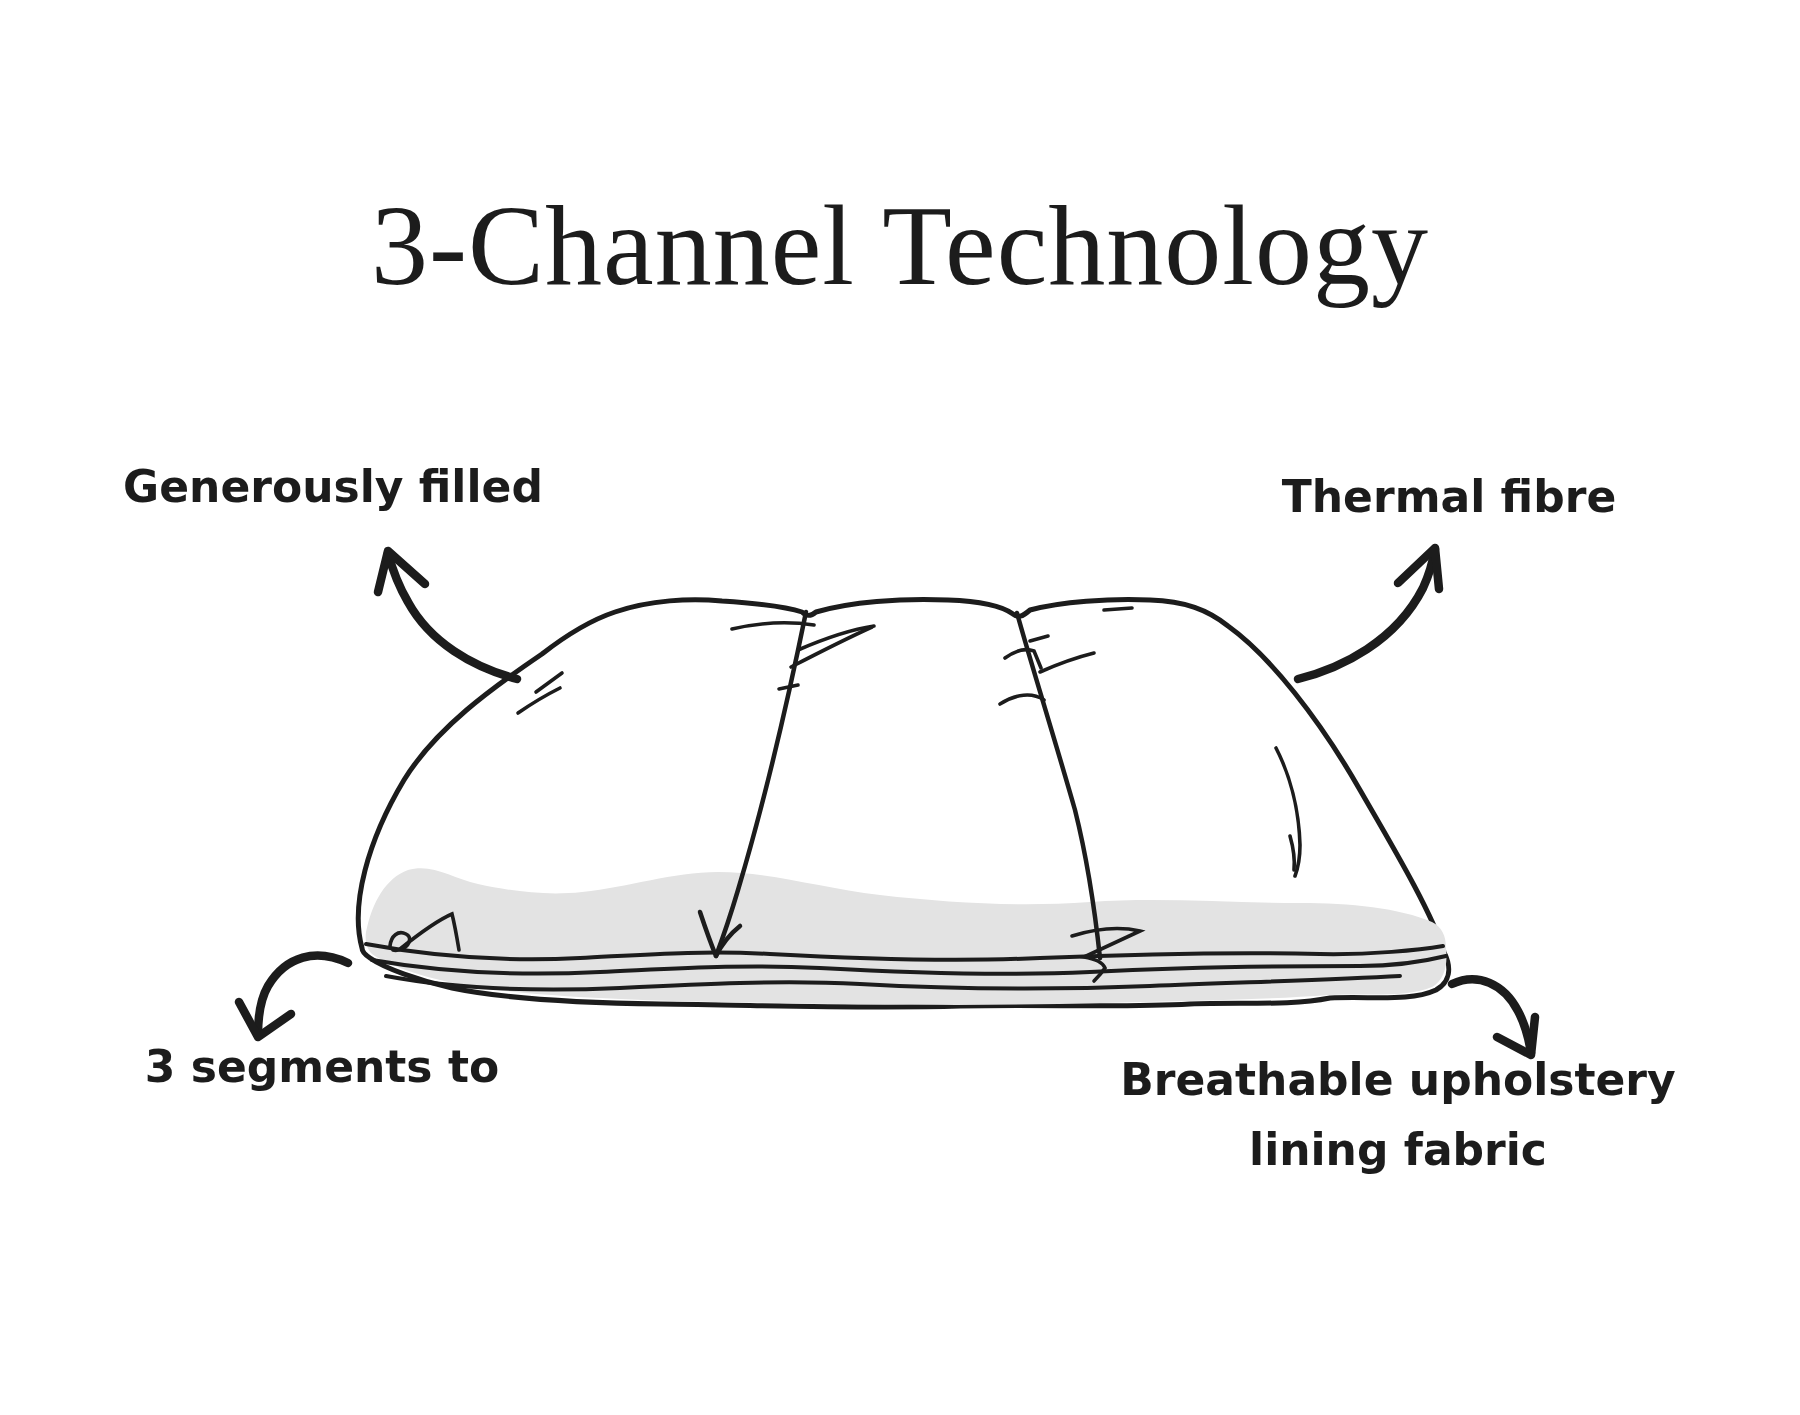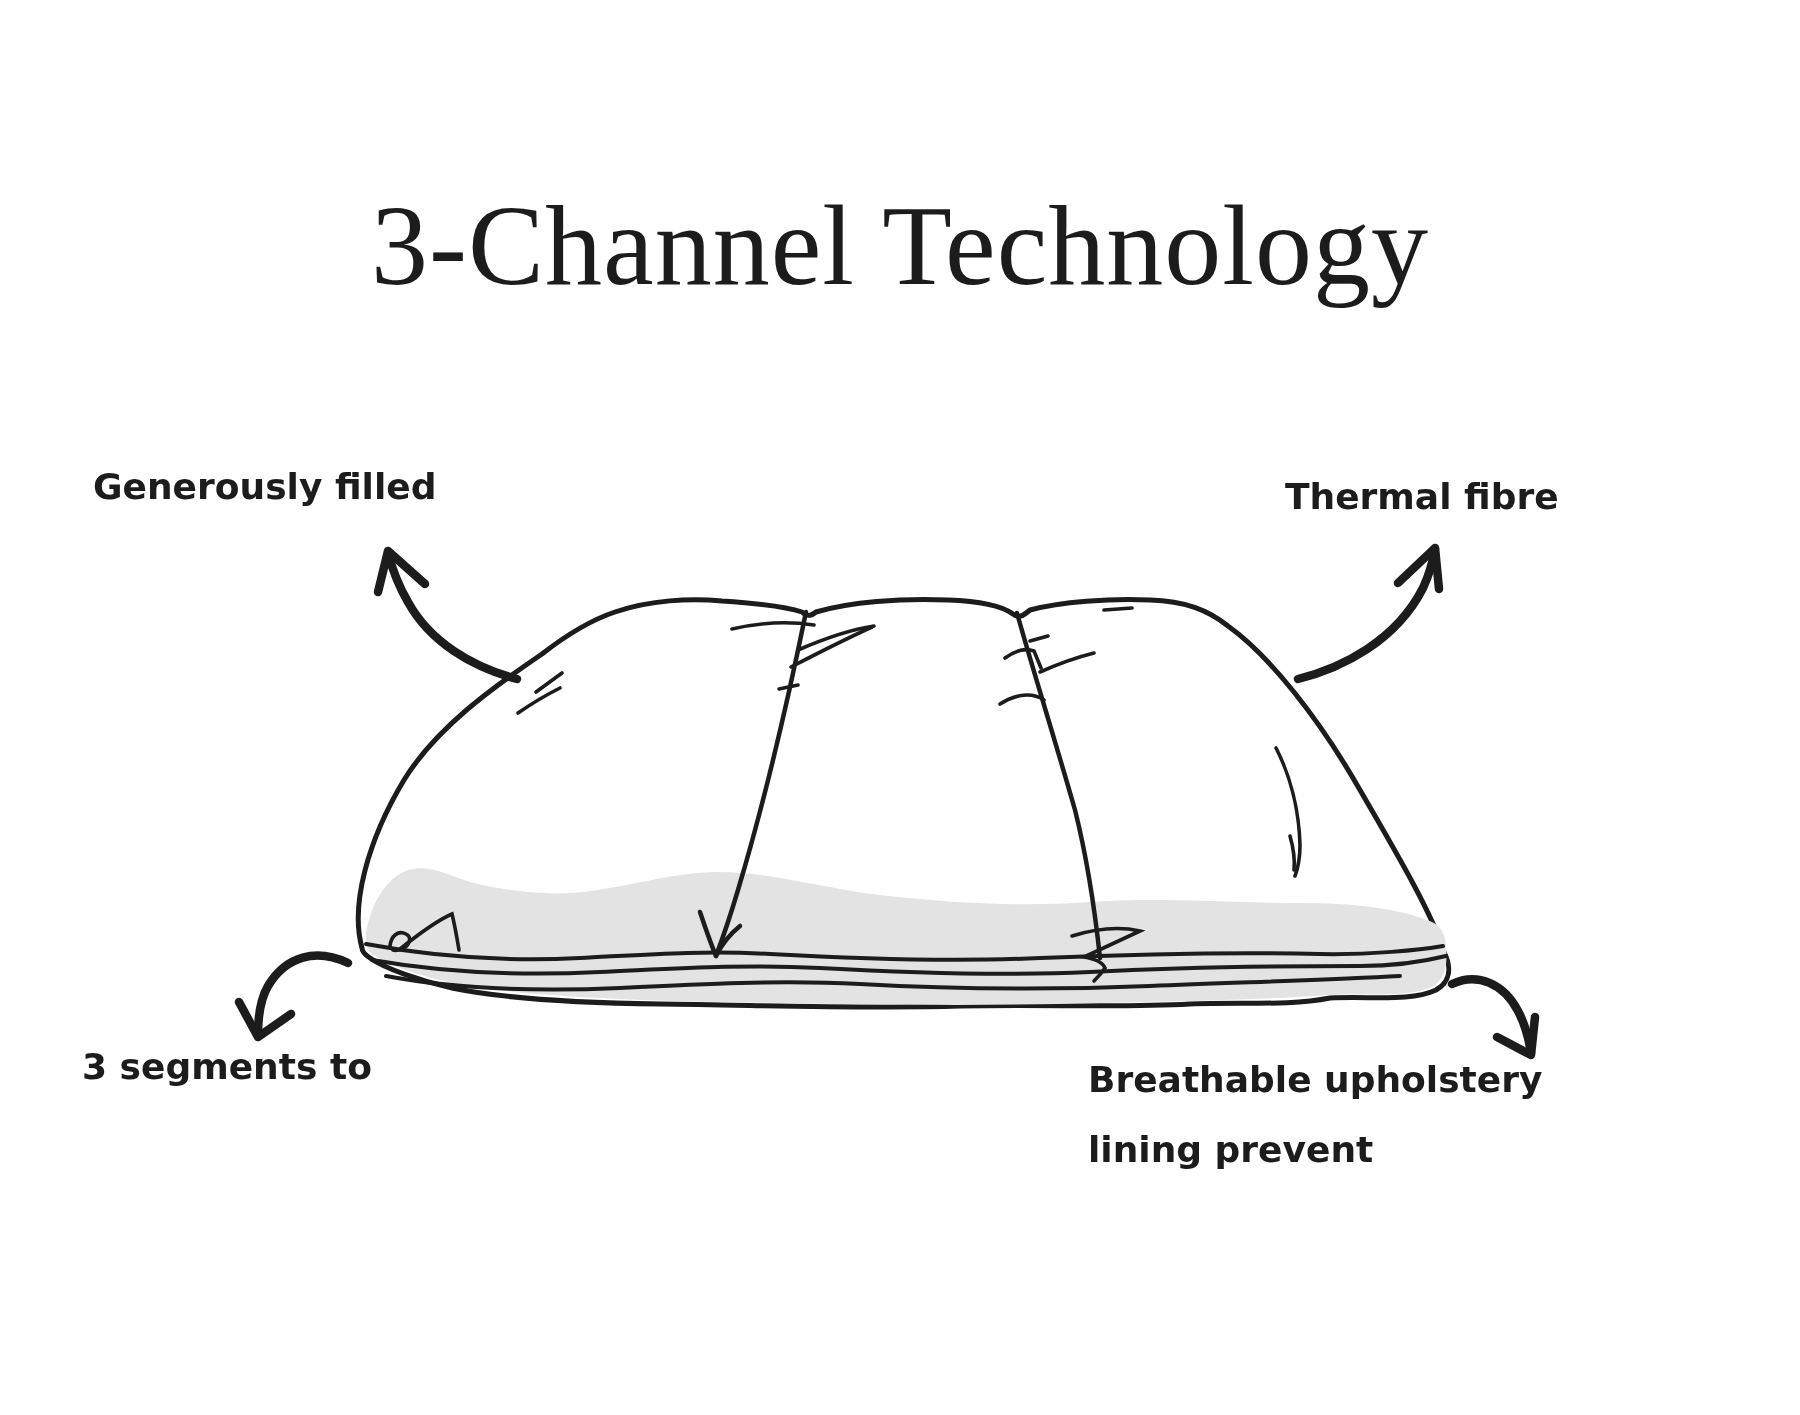--- a/index.html
+++ b/index.html
@@ -21,27 +21,28 @@
     font-size:114px;
     line-height:1.2;
     letter-spacing:1px;
     color:var(--ink,#1c1c1c);
     white-space:nowrap;
   }
   .label{
     position:absolute;
     color:var(--ink,#1c1c1c);
     font-weight:bold;
-    font-size:36px;
+    font-size:44px;
     line-height:70px;
+    text-align:center;
     letter-spacing:0;
   }
   .label span{display:block;}
   .label-tl{left:93px;  top:452px;  width:480px;}
-  .label-tr{left:1285px; top:462px; width:480px;}
+  .label-tr{left:1209px; top:462px; width:480px;}
   .label-bl{left:82px;  top:1032px; width:480px;}
   .label-br{left:1088px; top:1045px; width:620px;}
   svg.scene{position:absolute;left:0;top:0;width:1800px;height:1415px;}
   .outline{fill:var(--pillow-fill,#ffffff);stroke:var(--ink,#1c1c1c);stroke-width:5;stroke-linecap:round;stroke-linejoin:round;}
   .shading{fill:var(--pillow-shading,#e4e4e4);stroke:none;}
   .seam{fill:none;stroke:var(--ink,#1c1c1c);stroke-width:4.5;stroke-linecap:round;}
   .wrinkle{fill:none;stroke:var(--ink,#1c1c1c);stroke-width:3.6;stroke-linecap:round;}
   .piping{fill:none;stroke:var(--ink,#1c1c1c);stroke-width:4;stroke-linecap:round;}
   .arrow{fill:none;stroke:var(--ink,#1c1c1c);stroke-width:8.5;stroke-linecap:round;stroke-linejoin:round;}
 </style>
@@ -59,21 +60,21 @@
   <div class="label label-tr">
     <span>Thermal fibre</span>
   </div>
 
   <div class="label label-bl">
     <span>3 segments to</span>
   </div>
 
   <div class="label label-br">
     <span>Breathable upholstery</span>
-    <span>lining prevent</span>
+    <span>lining fabric</span>
   </div>
 
   <svg class="scene" viewBox="0 0 1800 1415" aria-hidden="true">
 
     <path class="outline" d="
       M 362 948
       C 350 905 368 840 404 780
       C 436 728 492 688 542 654
       C 560 640 585 622 615 612
       C 650 600 690 598 722 601

